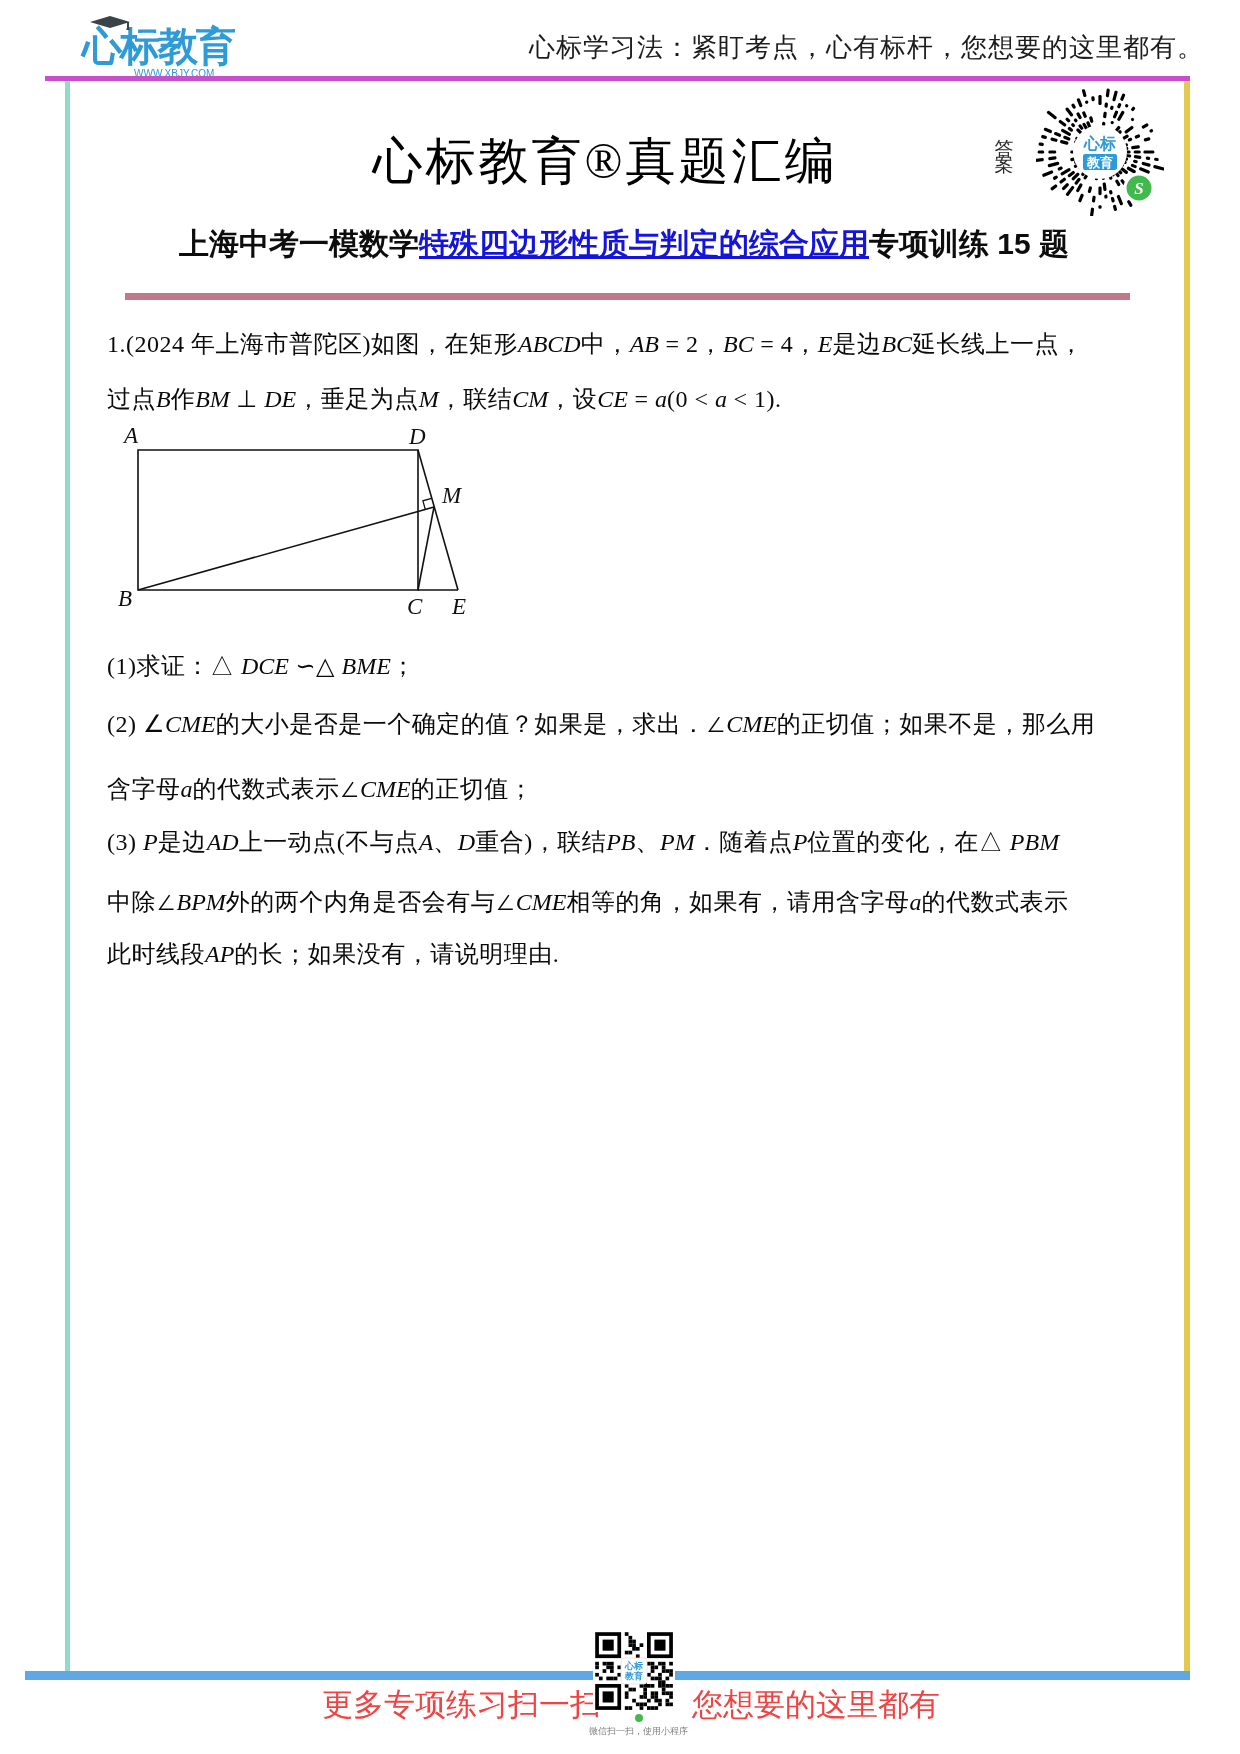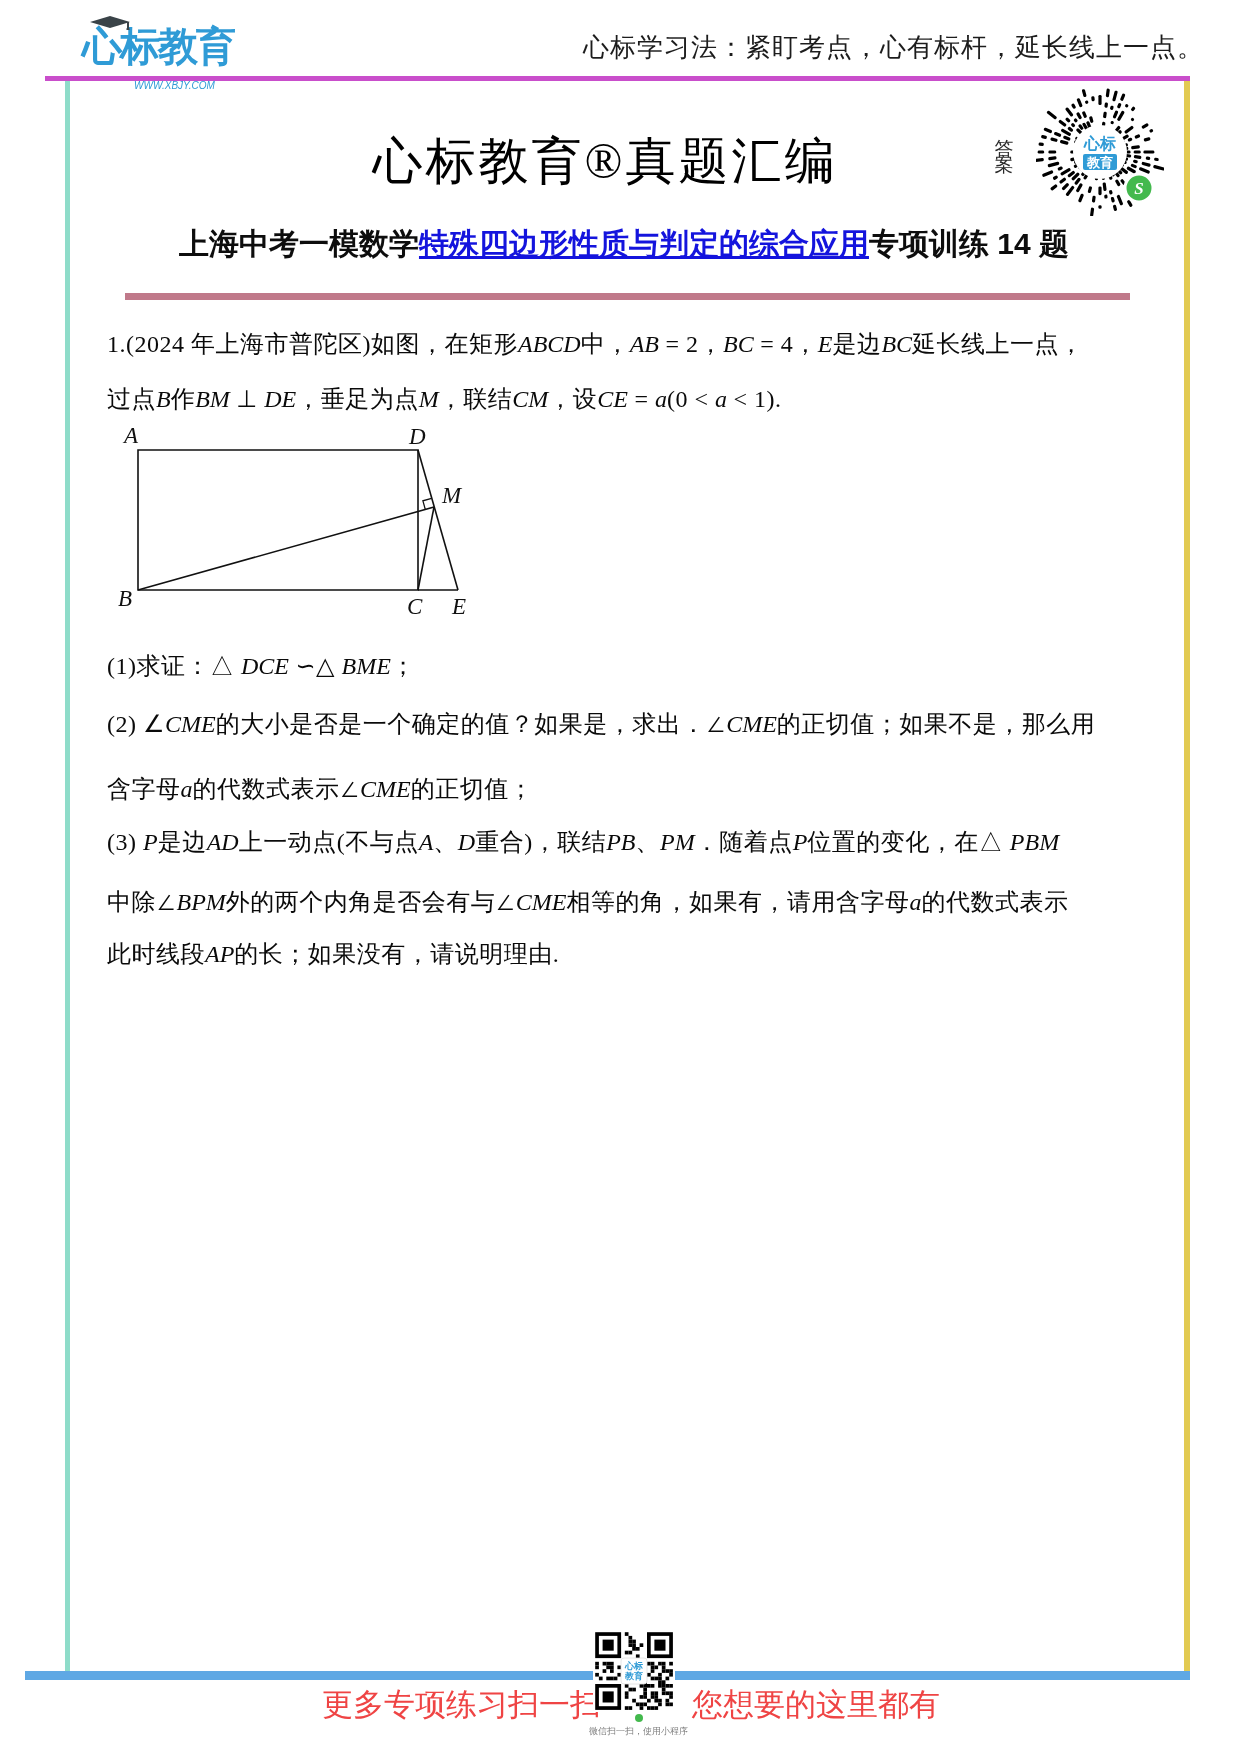--- a/index.html
+++ b/index.html
@@ -8,21 +8,21 @@
     font-family:"Liberation Serif",serif;color:#111;overflow:hidden;
   }
   
   .logo{position:absolute;left:46px;top:20px;width:190px;height:56px;}
   .logo-main{
     font-family:"Liberation Sans",sans-serif;font-weight:bold;font-size:40px;
     color:#2f9bd6;letter-spacing:-2px;line-height:52px;margin-left:36px;
   }
   .logo-cap{position:absolute;left:42px;top:-6px;}
   .logo-url{
-    position:absolute;left:88px;top:60px;font-size:10px;font-style:italic;
+    position:absolute;left:88px;top:48px;font-size:10px;
     color:#2f9bd6;font-family:"Liberation Sans",sans-serif;white-space:nowrap;text-align:right;
   }
   .slogan{
     position:absolute;top:30px;right:36px;font-size:26px;color:#1c1c1c;
     font-family:"Liberation Serif",serif;white-space:nowrap;letter-spacing:1px;
   }
   
   .rule-magenta{position:absolute;left:45px;top:76px;width:1145px;height:5px;background:#c94ecb;}
   .border-left{position:absolute;left:65px;top:81px;width:5px;height:1590px;background:#8edcc9;}
   .border-right{position:absolute;left:1184px;top:81px;width:6px;height:1590px;background:#e2ca52;}
@@ -73,21 +73,21 @@
 
 <div class="logo">
   <span class="logo-main">心标教育</span>
   <svg class="logo-cap" width="46" height="16" viewBox="0 0 46 16">
     <polygon points="2,8 22,2 42,8 22,14" fill="#3a4348"></polygon>
     <line x1="40" y1="8" x2="40" y2="15" stroke="#3a4348" stroke-width="2"></line>
     <circle cx="40" cy="15" r="1.6" fill="#3a4348"></circle>
   </svg>
   <span class="logo-url">WWW.XBJY.COM</span>
 </div>
-<div class="slogan">心标学习法：紧盯考点，心有标杆，延长线上一点。</div>
+<div class="slogan">心标学习法：紧盯考点，心有标杆，您想要的这里都有。</div>
 
 <div class="rule-magenta"></div>
 <div class="border-left"></div>
 <div class="border-right"></div>
 <div class="rule-blue"></div>
 
 <h1 class="title">心标教育®真题汇编</h1>
 <div class="answer-label">答案</div>
 
 <svg class="qr-circle" id="qr-circle" width="128" height="128" viewBox="0 0 128 128">
@@ -219,21 +219,21 @@
     <rect x="-1.6" y="-3.6732445987654323" width="3.2" height="7.346489197530865" rx="1.4" fill="#000" transform="translate(88.7,60.7) rotate(262.5)"></rect>
     <rect x="-1.6" y="-4.366358024691358" width="3.2" height="8.732716049382717" rx="1.4" fill="#000" transform="translate(99.5,59.3) rotate(262.5)"></rect>
     <circle cx="64" cy="64" r="27" fill="#fff"></circle>
     <text x="64" y="61" text-anchor="middle" font-size="16" font-weight="bold" font-family="&quot;Liberation Sans&quot;,sans-serif" fill="#2f9bd6">心标</text>
     <rect x="47" y="66" width="34" height="16" rx="2" fill="#2f9bd6"></rect>
     <text x="64" y="79" text-anchor="middle" font-size="13" font-weight="bold" font-family="&quot;Liberation Sans&quot;,sans-serif" fill="#fff">教育</text>
     <circle cx="103" cy="100" r="14" fill="#43b94d" stroke="#fff" stroke-width="3"></circle>
     <text x="103" y="106" text-anchor="middle" font-size="17" font-weight="bold" font-style="italic" font-family="&quot;Liberation Serif&quot;,serif" fill="#fff">S</text>
   </svg>
 
-<div class="subtitle"><span>上海中考一模数学</span><span class="hl" style="color: rgb(20, 20, 221);">特殊四边形性质与判定的综合应用</span><span>专项训练 14 题</span></div>
+<div class="subtitle"><span>上海中考一模数学</span><span class="hl" style="color: rgb(20, 20, 221);">特殊四边形性质与判定的综合应用</span><span>专项训练 15 题</span></div>
 <div class="rule-rose"></div>
 
 <div class="pline" style="top:328px"><span>1.(2024 年上海市普陀区)如图，在矩形</span><span class="math">ABCD</span><span>中，</span><span class="math">AB</span><span> = 2，</span><span class="math">BC</span><span> = 4，</span><span class="math">E</span><span>是边</span><span class="math">BC</span><span>延长线上一点，</span></div>
 <div class="pline" style="top:383px"><span>过点</span><span class="math">B</span><span>作</span><span class="math">BM</span><span> ⊥ </span><span class="math">DE</span><span>，垂足为点</span><span class="math">M</span><span>，联结</span><span class="math">CM</span><span>，设</span><span class="math">CE</span><span> = </span><span class="math">a</span><span>(0 &lt; </span><span class="math">a</span><span> &lt; 1).</span></div>
 
 <svg class="figure" width="380" height="200" viewBox="0 0 380 200">
   <g stroke="#111" stroke-width="1.6" fill="none">
     <polygon points="26,27 306,27 306,167 26,167"></polygon>
     <line x1="306" y1="27" x2="346" y2="167"></line>
     <line x1="26" y1="167" x2="322" y2="84"></line>

